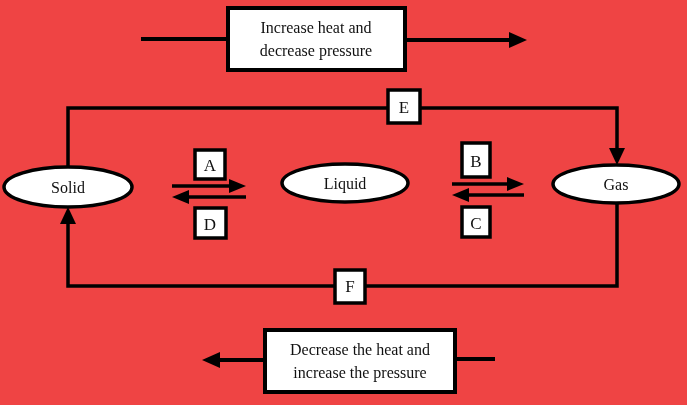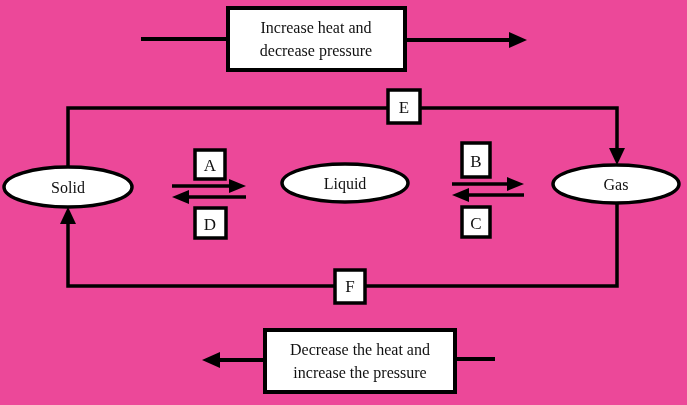--- a/index.html
+++ b/index.html
@@ -4,21 +4,21 @@
 <style>
   html, body {
     margin: 0;
     padding: 0;
     background: #ffffff;
   }
   .stage {
     position: relative;
     width: 687px;
     height: 405px;
-    background: #ec4899;
+    background: #ef4444;
     font-family: "Liberation Serif", serif;
   }
   svg { display: block; }
   .ink-stroke { stroke: #000000; fill: none; }
   .ink-fill { fill: #000000; stroke: none; }
   .node-fill { fill: #ffffff; stroke: #000000; }
   text {
     font-family: "Liberation Serif", serif;
     fill: #111111;
     text-anchor: middle;

